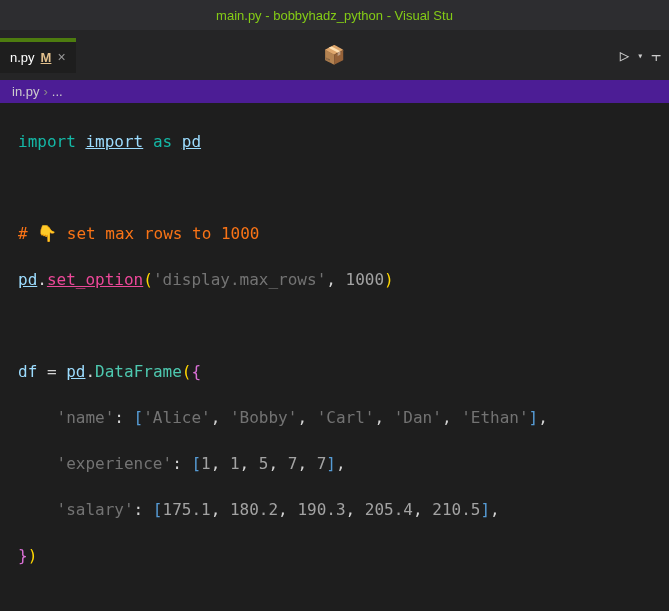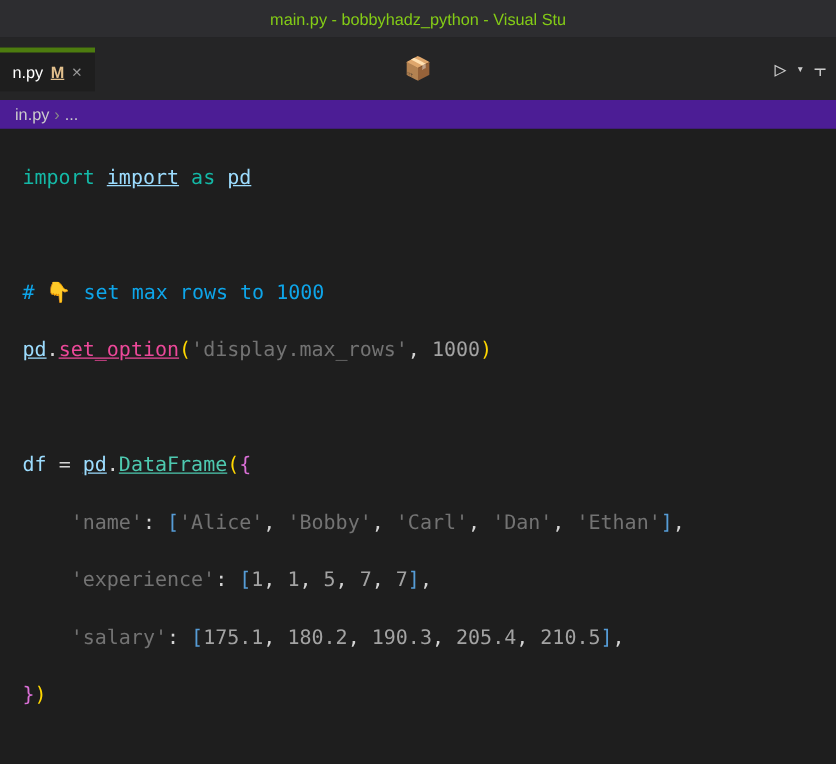--- a/index.html
+++ b/index.html
@@ -76,25 +76,25 @@
 .editor {
   padding: 4px 18px;
   line-height: 23px;
   white-space: pre;
   font-size: 16px;
 }
 .kw { color: #14b8a6; }
 .mod { color: #9cdcfe; text-decoration: underline; }
 .modp { color: #9cdcfe; }
 .fn { color: #ec4899; text-decoration: underline; }
-.cls { color: #4ec9b0; text-decoration: underline; }
+.cls { color: #4ec9b0; }
 .str { color: #737373; }
 .num { color: #a3a3a3; }
 .op { color: #d4d4d4; }
-.cm { color: #0ea5e9; }
+.cm { color: #f97316; }
 .pun { color: #d4d4d4; }
 .pun-y { color: #ffd700; }
 .pun-p { color: #da70d6; }
 .pun-b { color: #569cd6; }
 </style>
 </head>
 <body>
 
 <div class="titlebar">
   <span>main.py - bobbyhadz_python - Visual Stu</span>

